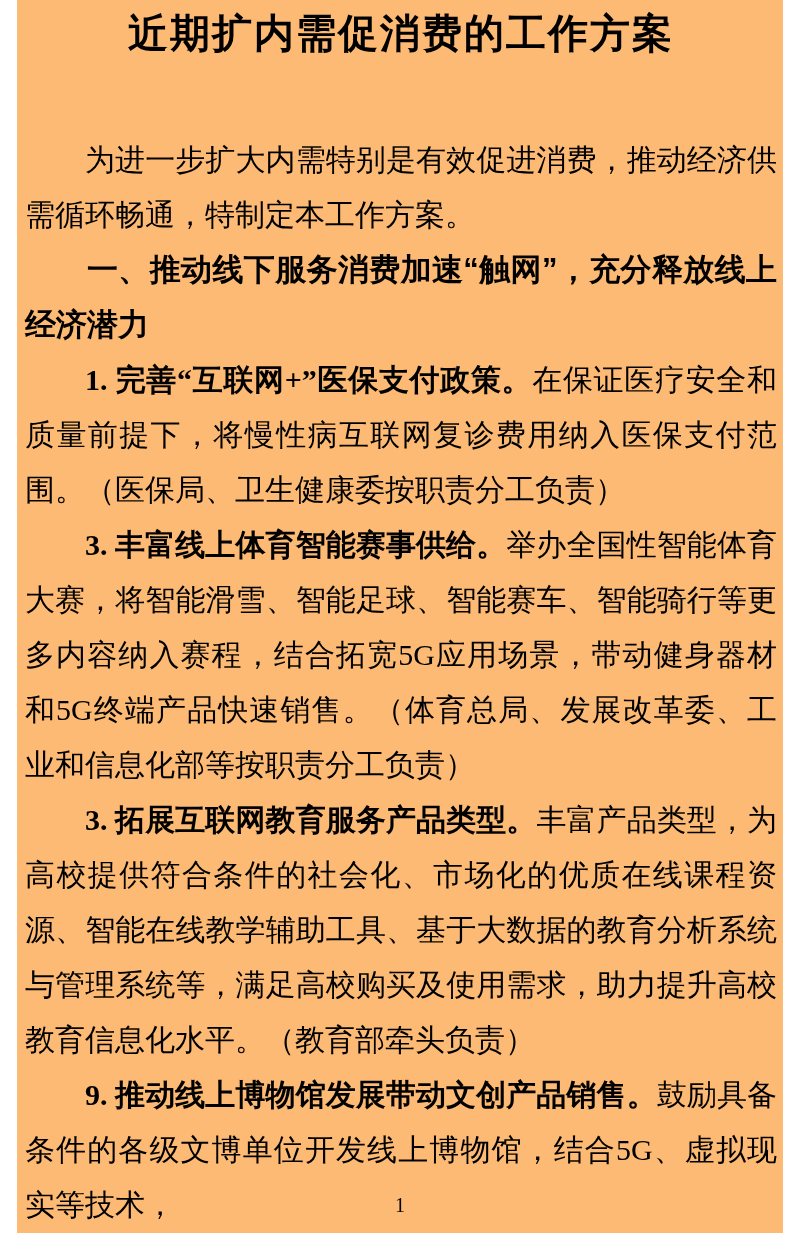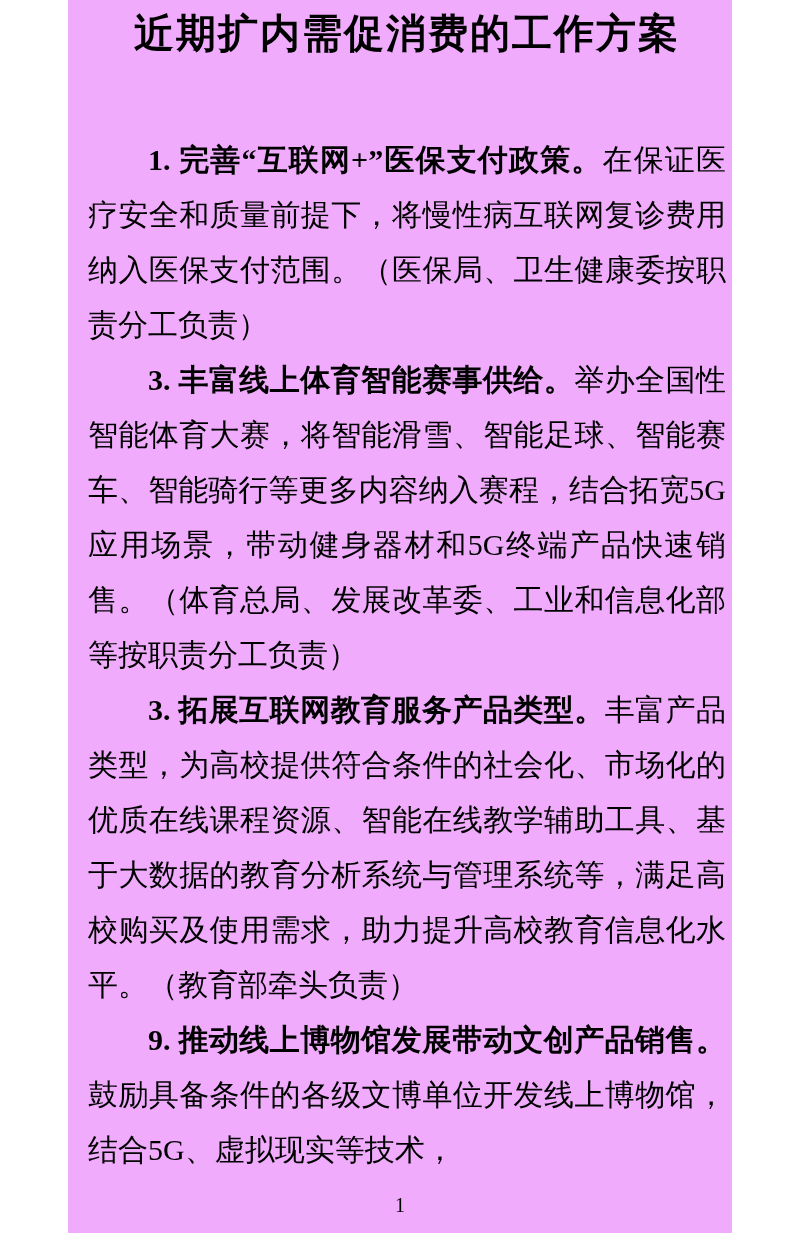--- a/index.html
+++ b/index.html
@@ -2,27 +2,27 @@
 <html lang="zh"><head>
 <meta charset="utf-8">
 <style>
   html, body {
     margin: 0;
     padding: 0;
     background: #ffffff;
   }
   .page {
     position: relative;
-    width: 664px;
+    width: 766px;
     height: 1233px;
     margin: 0 auto;
-    background: #f0abfc;
+    background: #fdba74;
     color: #000000;
     box-sizing: border-box;
-    padding: 6px 6px 0 20px;
+    padding: 6px 6px 0 8px;
     overflow: hidden;
     font-family: "Liberation Serif", "DejaVu Serif", serif;
   }
   .doc-title {
     margin: 0;
     padding-top: 2px;
     text-align: center;
     font-size: 40px;
     line-height: 52px;
     font-weight: bold;
@@ -65,21 +65,23 @@
 </style>
 </head>
 <body>
 
 <div class="page">
 
   <h1 class="doc-title">近期扩内需促消费的工作方案</h1>
 
   <div class="content">
 
+    <p class="para">为进一步扩大内需特别是有效促进消费，推动经济供需循环畅通，特制定本工作方案。</p>
 
+    <h2 class="section-heading">一、推动线下服务消费加速“触网”，充分释放线上经济潜力</h2>
 
     <p class="para"><span class="item-lead">1. 完善“互联网+”医保支付政策。</span><span>在保证医疗安全和质量前提下，将慢性病互联网复诊费用纳入医保支付范围。（医保局、卫生健康委按职责分工负责）</span></p>
 
     <p class="para"><span class="item-lead">3. 丰富线上体育智能赛事供给。</span><span>举办全国性智能体育大赛，将智能滑雪、智能足球、智能赛车、智能骑行等更多内容纳入赛程，结合拓宽5G应用场景，带动健身器材和5G终端产品快速销售。（体育总局、发展改革委、工业和信息化部等按职责分工负责）</span></p>
 
     <p class="para"><span class="item-lead">3. 拓展互联网教育服务产品类型。</span><span>丰富产品类型，为高校提供符合条件的社会化、市场化的优质在线课程资源、智能在线教学辅助工具、基于大数据的教育分析系统与管理系统等，满足高校购买及使用需求，助力提升高校教育信息化水平。（教育部牵头负责）</span></p>
 
     <p class="para"><span class="item-lead">9. 推动线上博物馆发展带动文创产品销售。</span><span>鼓励具备条件的各级文博单位开发线上博物馆，结合5G、虚拟现实等技术，</span></p>
 
   </div>

